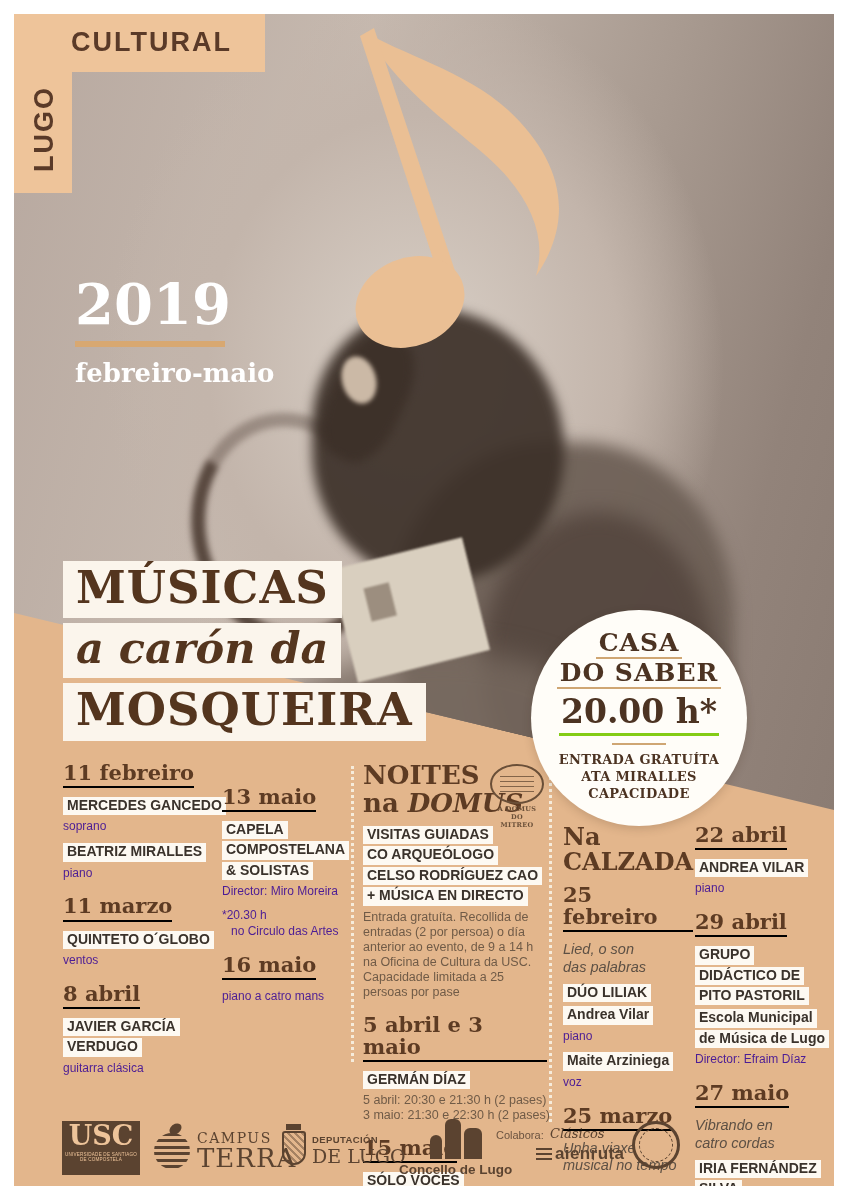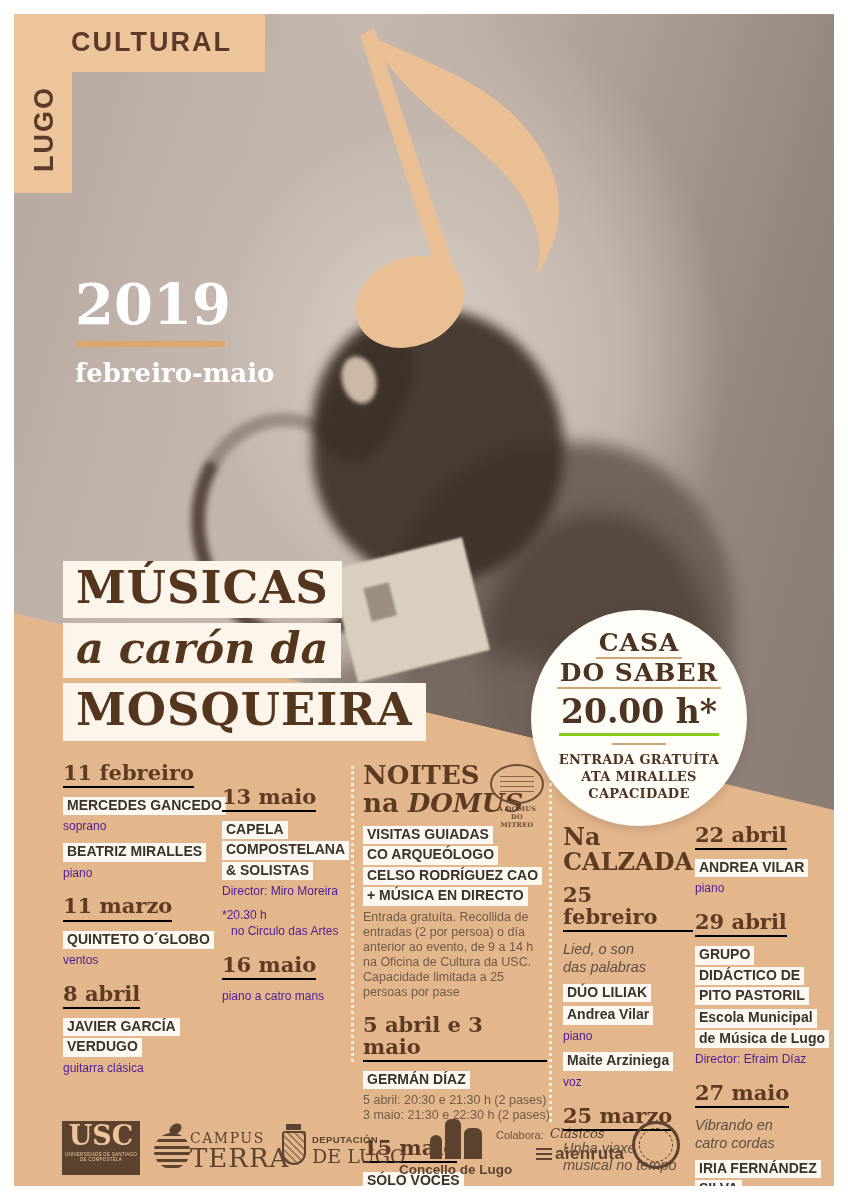--- a/index.html
+++ b/index.html
@@ -115,21 +115,21 @@
   .cal-head span{display:block;}
 
   
   .website{position:absolute;left:51px;top:1062px;font-size:19px;font-weight:bold;color:#5b3a24;
            letter-spacing:.3px;z-index:4;}
   .flogos{position:absolute;left:40px;top:1105px;width:770px;height:64px;z-index:4;color:#5b4330;}
   .flogo{position:absolute;}
   .usc{left:8px;top:2px;width:78px;height:54px;background:#5b4330;color:#eec49a;text-align:center;}
   .usc .usc-abbr{display:block;font-family:"DejaVu Serif",serif;font-size:27px;font-weight:bold;line-height:1.1;}
   .usc .usc-cap{display:block;font-size:4.6px;line-height:1.25;letter-spacing:.2px;padding:1px 3px 0;}
-  .campus{left:100px;top:4px;display:flex;}
+  .campus{left:100px;top:4px;display:flex;gap:7px;}
   .ball{width:36px;height:36px;border-radius:50%;margin-top:10px;position:relative;
         background:repeating-linear-gradient(#5b4330 0 3px,transparent 3px 6.5px);}
   .ball::before{content:"";position:absolute;top:-9px;left:15px;width:13px;height:10px;background:#5b4330;
         border-radius:60% 40% 60% 40%;transform:rotate(-20deg);}
   .campus-text{font-family:"DejaVu Serif",serif;line-height:1;}
   .campus-top{display:block;font-size:14px;letter-spacing:1.5px;margin-top:8px;}
   .campus-bottom{display:block;font-size:26px;letter-spacing:1px;}
   .dep{left:228px;top:6px;display:flex;gap:6px;}
   .crest{width:24px;height:34px;border:2.5px solid #5b4330;border-radius:3px 3px 12px 12px;margin-top:6px;
          position:relative;box-sizing:border-box;

